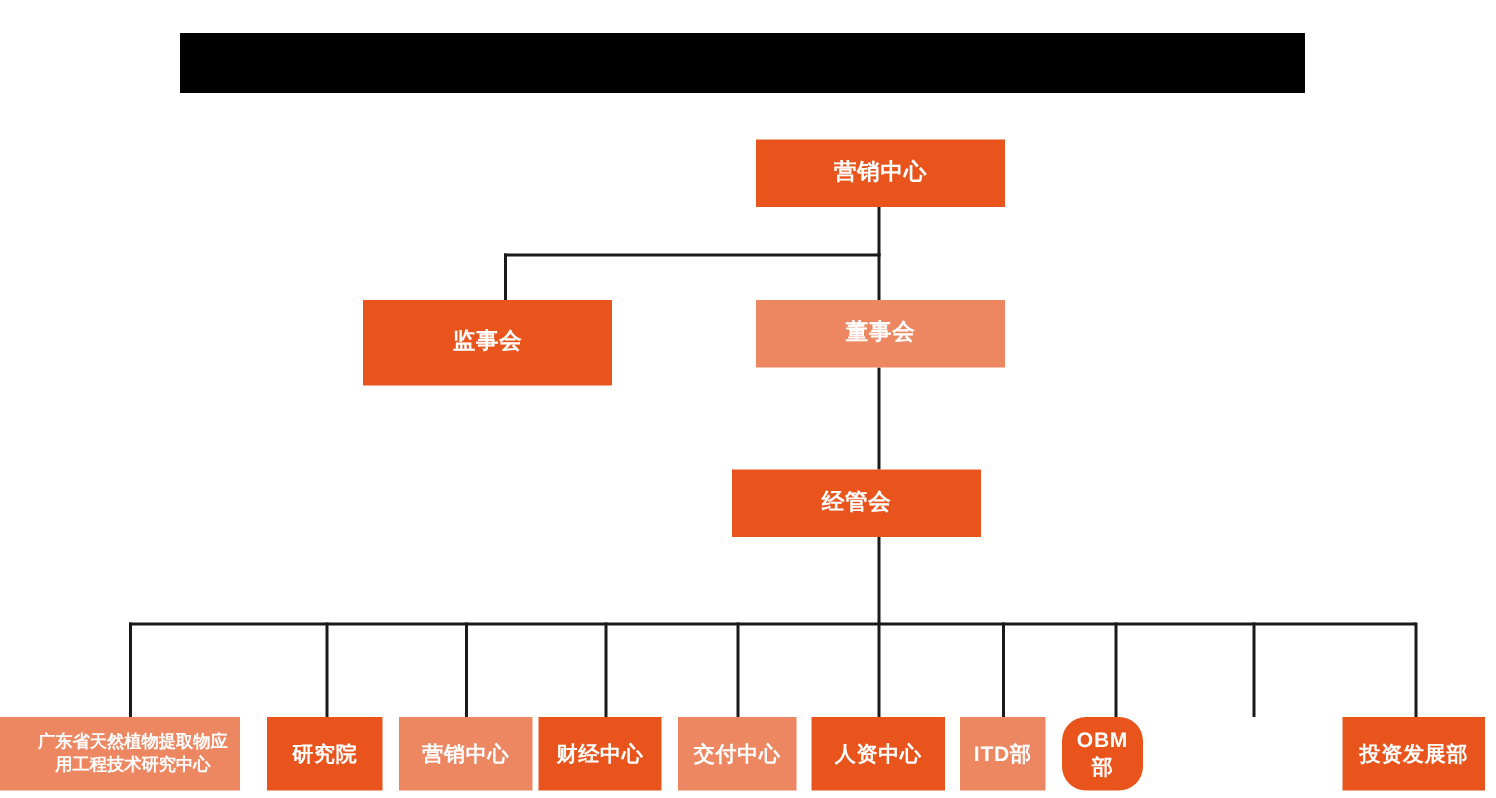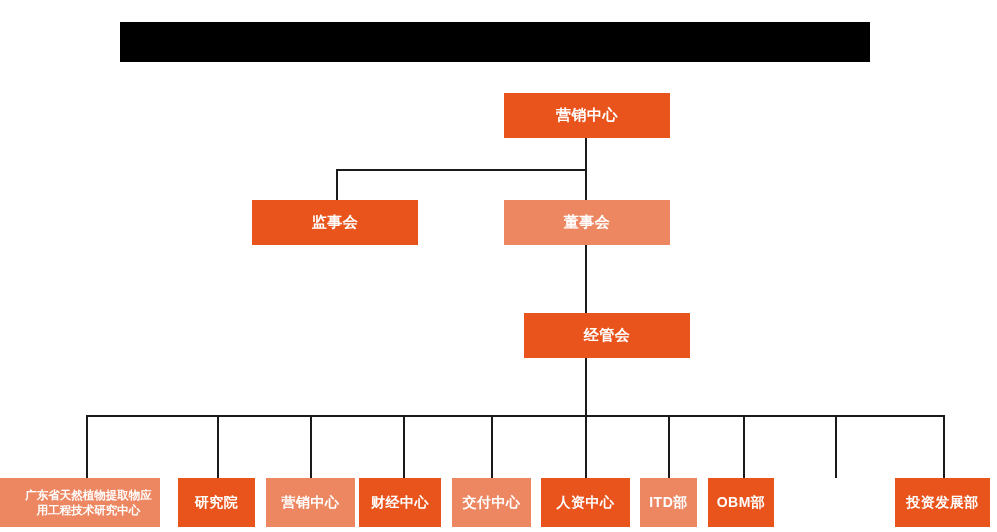--- a/index.html
+++ b/index.html
@@ -80,29 +80,29 @@
   <div class="conn v" style="left:585px; top:415px; height:63px;"></div>
   <div class="conn v" style="left:668px; top:415px; height:63px;"></div>
   <div class="conn v" style="left:743px; top:415px; height:63px;"></div>
   <div class="conn v" style="left:835px; top:415px; height:63px;"></div>
   <div class="conn v" style="left:943px; top:415px; height:63px;"></div>
 
   <div class="node deep lvl1" style="left:504px; top:93px; width:166px; height:45px;">
     <span class="label">营销中心</span>
   </div>
 
-  <div class="node deep lvl2" style="left:252px; top:200px; width:166px; height:45px;">
+  <div class="node deep lvl2" style="left:242px; top:200px; width:166px; height:57px;">
     <span class="label">监事会</span>
   </div>
 
   <div class="node light lvl2" style="left:504px; top:200px; width:166px; height:45px;">
     <span class="label">董事会</span>
   </div>
 
-  <div class="node deep lvl3" style="left:524px; top:313px; width:166px; height:45px;">
+  <div class="node deep lvl3" style="left:488px; top:313px; width:166px; height:45px;">
     <span class="label">经管会</span>
   </div>
 
   <div class="node light dept small" style="left:0px; top:478px; width:160px; height:49px;">
     <span class="label">
       <span>广东省天然植物提取物应</span><br>
       <span>用工程技术研究中心</span>
     </span>
   </div>
 
@@ -123,21 +123,21 @@
   </div>
 
   <div class="node deep dept" style="left:541px; top:478px; width:89px; height:49px;">
     <span class="label">人资中心</span>
   </div>
 
   <div class="node light dept" style="left:640px; top:478px; width:57px; height:49px;">
     <span class="label">ITD部</span>
   </div>
 
-  <div class="node deep dept" style="left:708px; top:478px; width:66px; height:49px;">
+  <div class="node deep dept" style="left:708px; top:478px; width:54px; height:49px;border-radius:16px;">
     <span class="label">OBM部</span>
   </div>
 
 
   <div class="node deep dept" style="left:895px; top:478px; width:95px; height:49px;">
     <span class="label">投资发展部</span>
   </div>
 
 </div>
 

